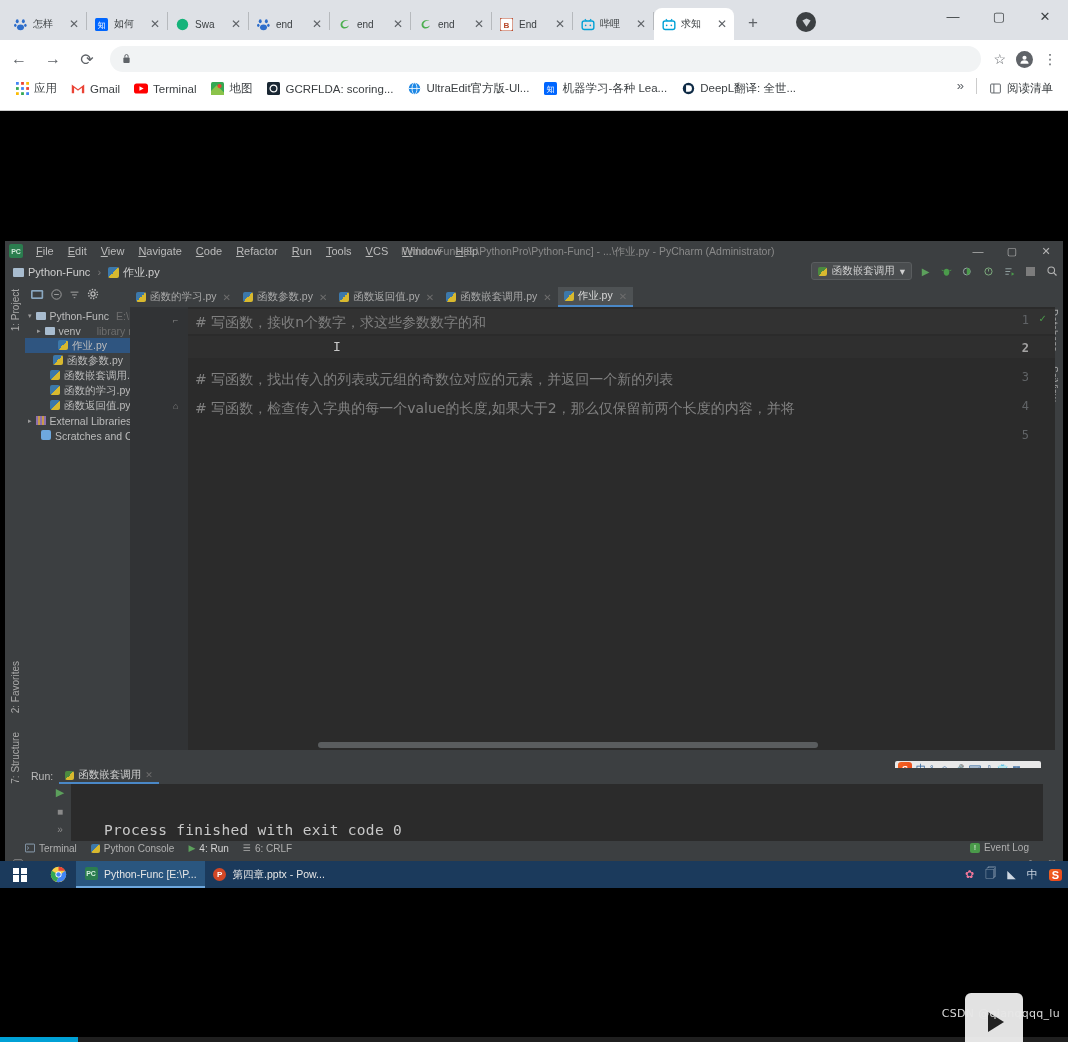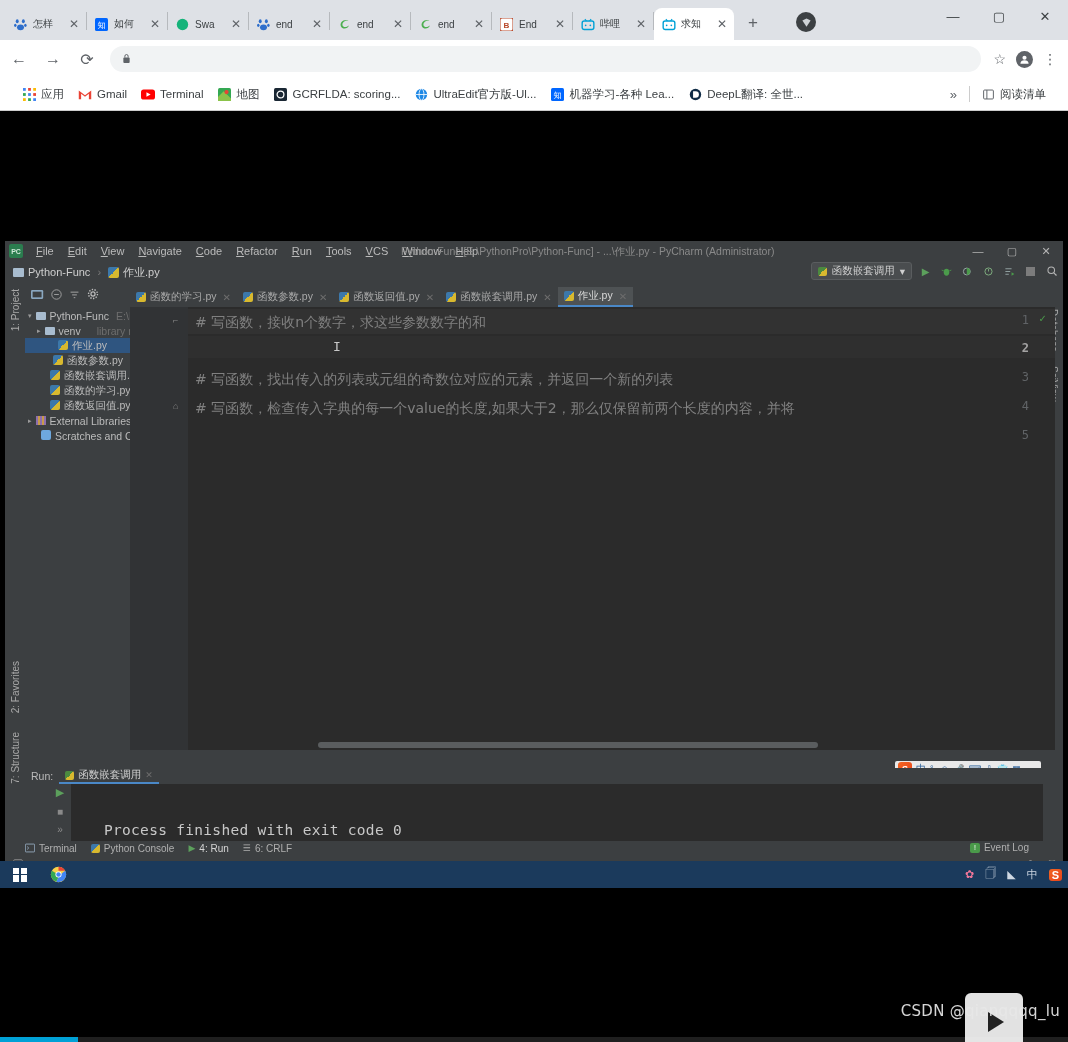--- a/index.html
+++ b/index.html
@@ -39,21 +39,21 @@
   .urlbox { flex:1; height:26px; background:#f1f3f4; border-radius:13px; display:flex;
             align-items:center; padding:0 12px; gap:8px; }
   .urlbox .lock { font-size:10px; color:#5f6368; }
   .urltext { font-size:12.5px; color:#202124; }
   .omni-right { display:flex; align-items:center; gap:10px; padding-right:3px; }
   .star { font-size:14px; color:#5f6368;}
   .avatarc { width:17px;height:17px;border-radius:50%;background:#5f6368;display:flex;
              align-items:center;justify-content:center;color:#fff;font-size:9px;}
   .kebab { font-size:14px; color:#5f6368; letter-spacing:0; }
 
-  .bookmarks { height:33px; background:#fff; display:flex; align-items:center; padding:0 15px; gap:0px;
+  .bookmarks { height:33px; background:#fff; display:flex; align-items:flex-start; padding:0 8px; gap:0px;
                border-bottom:1px solid #ccc;}
   .bm { display:flex; align-items:center; gap:5px; padding:3px 7px; font-size:11.5px; color:#3c4043;
         white-space:nowrap; }
   .bm .bicon { width:14px;height:14px; flex:0 0 14px; display:flex;align-items:center;justify-content:center;
         font-size:9px; color:#fff; border-radius:2px;}
   .bm-chev { margin-left:auto; font-size:13px; color:#5f6368; padding:0 8px;}
   .bm-sep { width:1px; height:16px; background:#ccc; margin:0 4px;}
 
   
   .desktop { position:absolute; left:0; top:111px; width:1068px; height:931px; background:#07060a; }
@@ -70,21 +70,21 @@
     background: linear-gradient(180deg,#000 0%,#000 100%);
   }
   .bili-play {
     position:absolute; left:965px; top:882px; width:58px; height:58px; border-radius:6px;
     background:rgba(245,245,245,.92); display:flex; align-items:center; justify-content:center;
   }
   .bili-play .tri { width:0;height:0; border-left:16px solid #222; border-top:10px solid transparent;
       border-bottom:10px solid transparent; margin-left:4px;}
   .progressbar { position:absolute; left:0; bottom:0; width:1068px; height:5px; background:rgba(255,255,255,.12);}
   .progressbar .fill { height:5px; width:78px; background:#00a1d6; }
-  .csdn-mark { position:absolute; right:8px; bottom:22px; font-size:15px; color:#e8e8e8;
+  .csdn-mark { position:absolute; right:8px; bottom:22px; font-size:11px; color:#e8e8e8;
       font-family:"DejaVu Sans", sans-serif; letter-spacing:.3px; opacity:.92;}
 
   
   .pycharm { position:absolute; left:5px; top:241px; width:1058px; height:634px;
              background:#3c3f41; color:#bbbbbb; font-size:11px; }
 
   .pc-menubar { height:20px; display:flex; align-items:center; gap:0; padding-left:4px;
                 background:#3c3f41; position:relative;}
   .pc-logo { width:14px;height:14px;background:#2b7d4f;border-radius:2px;margin-right:6px;
              display:flex;align-items:center;justify-content:center;font-size:7px;color:#cfe8d8;font-weight:bold;}
@@ -815,20 +815,34 @@
     <div class="tb-icon">
       <svg width="17" height="17" viewBox="0 0 20 20">
         <circle cx="10" cy="10" r="9" fill="#f7d24b"></circle>
         <path d="M10 1 A9 9 0 0 1 17.8 5.6 L10 5.6 Z" fill="#ea4335"></path>
         <path d="M2.2 5.6 A9 9 0 0 0 7.4 18.6 L11.2 11 Z" fill="#34a853"></path>
         <path d="M17.8 5.6 A9 9 0 0 1 7.4 18.6 L11.2 11 Z" fill="#4285f4"></path>
         <circle cx="10" cy="10" r="3.6" fill="#fff"></circle>
           <circle cx="10" cy="10" r="2.6" fill="#4285f4"></circle>
       </svg>
     </div>
+    <div id="taskapps-host" style="display:flex;align-items:center;">
+        <div class="tb-app active">
+          <span class="aicon">
+            <span style="width:13px;height:13px;background:#2b7d4f;border-radius:2px;display:flex;align-items:center;justify-content:center;color:#d6f0df;font-size:7px;font-weight:bold;">PC</span>
+          </span>
+          <span>Python-Func [E:\P...</span>
+        </div>
+        <div class="tb-app">
+          <span class="aicon">
+            <span style="width:13px;height:13px;background:#d24726;border-radius:50%;display:flex;align-items:center;justify-content:center;color:#fff;font-size:8px;font-weight:bold;">P</span>
+          </span>
+          <span>第四章.pptx - Pow...</span>
+        </div>
+      </div>
     <div class="tb-tray">
       <span class="tray-i" style="color:#f2779a;">✿</span>
       <span class="tray-i">🗍</span>
       <span class="tray-i">◣</span>
       <span class="tray-i">中</span>
       <span class="tray-i" style="background:linear-gradient(135deg,#f26522,#e8431a);color:#fff;border-radius:3px;padding:0 3px;font-weight:bold;">S</span>
     </div>
   </div>
 
 </div>

